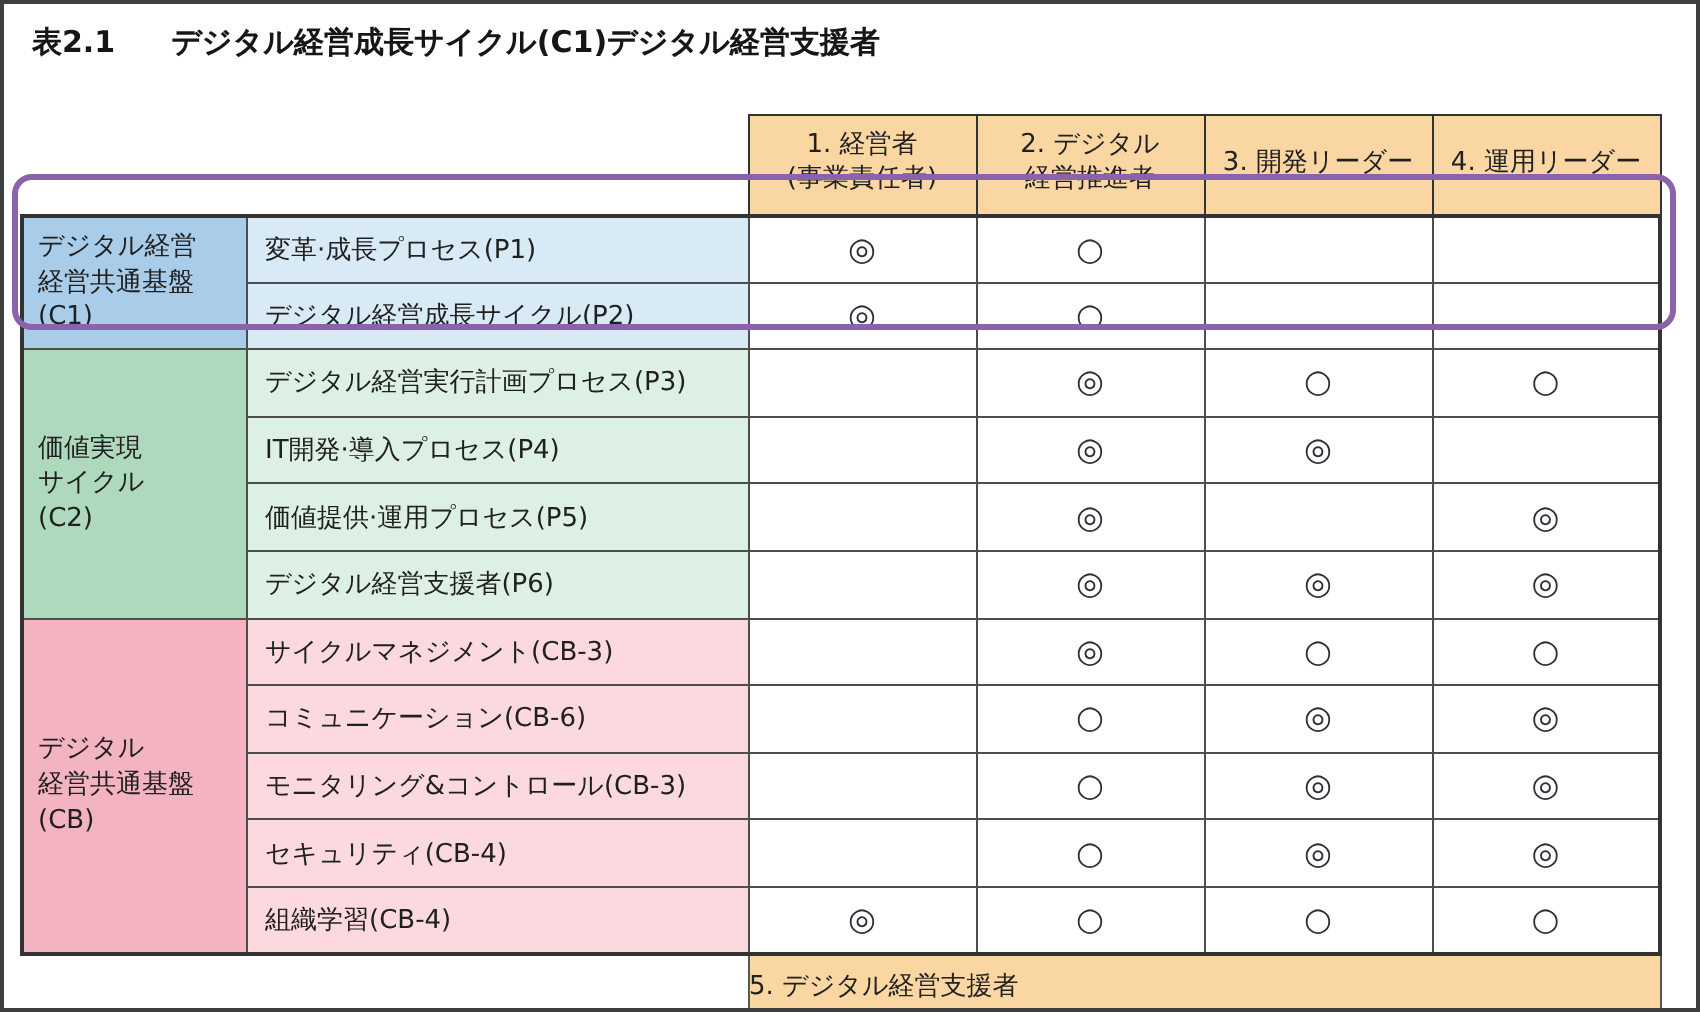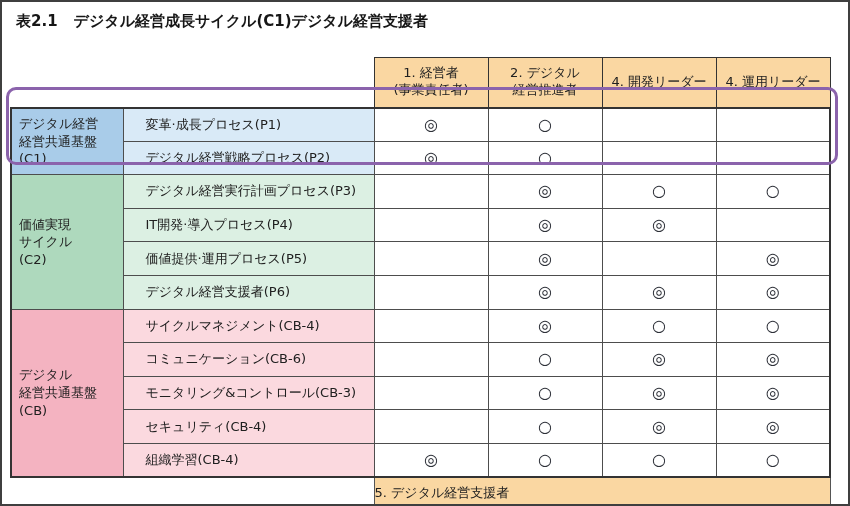--- a/index.html
+++ b/index.html
@@ -7,29 +7,29 @@
     --c1-group-bg:#a9cce9; --c1-row-bg:#d9eaf7;
     --c2-group-bg:#aed9bd; --c2-row-bg:#dcf0e3;
     --cb-group-bg:#f4b3c1; --cb-row-bg:#fbd9df;
     --highlight-border:#8b63ac;
     --grid:#4d4d4d; --edge:#333; --ink:#1f1f1f;
   }
   *{box-sizing:border-box;margin:0;padding:0}
   body{background:#fff;font-family:"DejaVu Sans","Liberation Sans",sans-serif;color:var(--ink)}
   .page{position:relative;width:850px;height:506px;background:#fff;border:2px solid #3f3f3f;overflow:hidden}
   .title{position:absolute;left:14px;top:10px;font-size:15px;font-weight:bold;color:#161616;white-space:nowrap}
-  .title .tag{margin-right:16px}
+  .title .tag{margin-right:28px}
   table{position:absolute;left:8px;top:55px;border-collapse:collapse;table-layout:fixed}
   col.c-grp{width:112px} col.c-lbl{width:251px} col.c-d{width:114px}
   td{border:1px solid var(--grid);font-size:13px;color:#202020;vertical-align:middle;overflow:hidden}
   tr.hrow{height:50px} tr.drow{height:33.6px} tr.frow{height:32px}
   td.blank{border:none;background:#fff}
   td.hdr{background:var(--header-bg);text-align:center;white-space:pre-line;line-height:1.3;border-color:#333}
   td.grp{white-space:pre-line;padding-left:7px;line-height:1.35}
-  td.lbl{padding-left:22px}
+  td.lbl{padding-left:9px}
   td.mark{text-align:center;font-size:16px;line-height:1;color:#2d3038}
   .g-c1{background:var(--c1-group-bg)} .l-c1{background:var(--c1-row-bg)}
   .g-c2{background:var(--c2-group-bg)} .l-c2{background:var(--c2-row-bg)}
   .g-cb{background:var(--cb-group-bg)} .l-cb{background:var(--cb-row-bg)}
   td.foot{background:var(--footer-bg);border-color:#555}
   .bl{border-left:2px solid var(--edge)} .br{border-right:2px solid var(--edge)}
   .bt{border-top:2px solid var(--edge)} .bb{border-bottom:2px solid var(--edge)}
   .highlight{position:absolute;left:4px;top:85px;width:832px;height:78px;border:3px solid var(--highlight-border);border-radius:10px;pointer-events:none}
 </style>
 </head>
@@ -50,36 +50,36 @@
         <col class="c-d">
       </colgroup>
 
     <tbody>
         <tr class="hrow">
       <td class="blank" colspan="2"></td>
       <td class="hdr">1. 経営者
 (事業責任者)</td>
       <td class="hdr">2. デジタル
 経営推進者</td>
-      <td class="hdr">4. 開発リーダー</td>
+      <td class="hdr">3. 開発リーダー</td>
       <td class="hdr">4. 運用リーダー</td>
     </tr>
 
     <tr class="drow">
       <td class="grp g-c1 bl bt" rowspan="2">デジタル経営
 経営共通基盤
 (C1)</td>
       <td class="lbl l-c1 bt">変革·成長プロセス(P1)</td>
       <td class="mark bt">◎</td>
       <td class="mark bt">○</td>
       <td class="mark bt"></td>
       <td class="mark bt br"></td>
     </tr>
     <tr class="drow">
-      <td class="lbl l-c1">デジタル経営戦略プロセス(P2)</td>
+      <td class="lbl l-c1">デジタル経営成長サイクル(P2)</td>
       <td class="mark">◎</td>
       <td class="mark">○</td>
       <td class="mark"></td>
       <td class="mark br"></td>
     </tr>
 
     <tr class="drow">
       <td class="grp g-c2 bl" rowspan="4">価値実現
 サイクル
 (C2)</td>
@@ -108,21 +108,21 @@
       <td class="mark"></td>
       <td class="mark">◎</td>
       <td class="mark">◎</td>
       <td class="mark br">◎</td>
     </tr>
 
     <tr class="drow">
       <td class="grp g-cb bl bb" rowspan="5">デジタル
 経営共通基盤
 (CB)</td>
-      <td class="lbl l-cb">サイクルマネジメント(CB-4)</td>
+      <td class="lbl l-cb">サイクルマネジメント(CB-3)</td>
       <td class="mark"></td>
       <td class="mark">◎</td>
       <td class="mark">○</td>
       <td class="mark br">○</td>
     </tr>
     <tr class="drow">
       <td class="lbl l-cb">コミュニケーション(CB-6)</td>
       <td class="mark"></td>
       <td class="mark">○</td>
       <td class="mark">◎</td>

